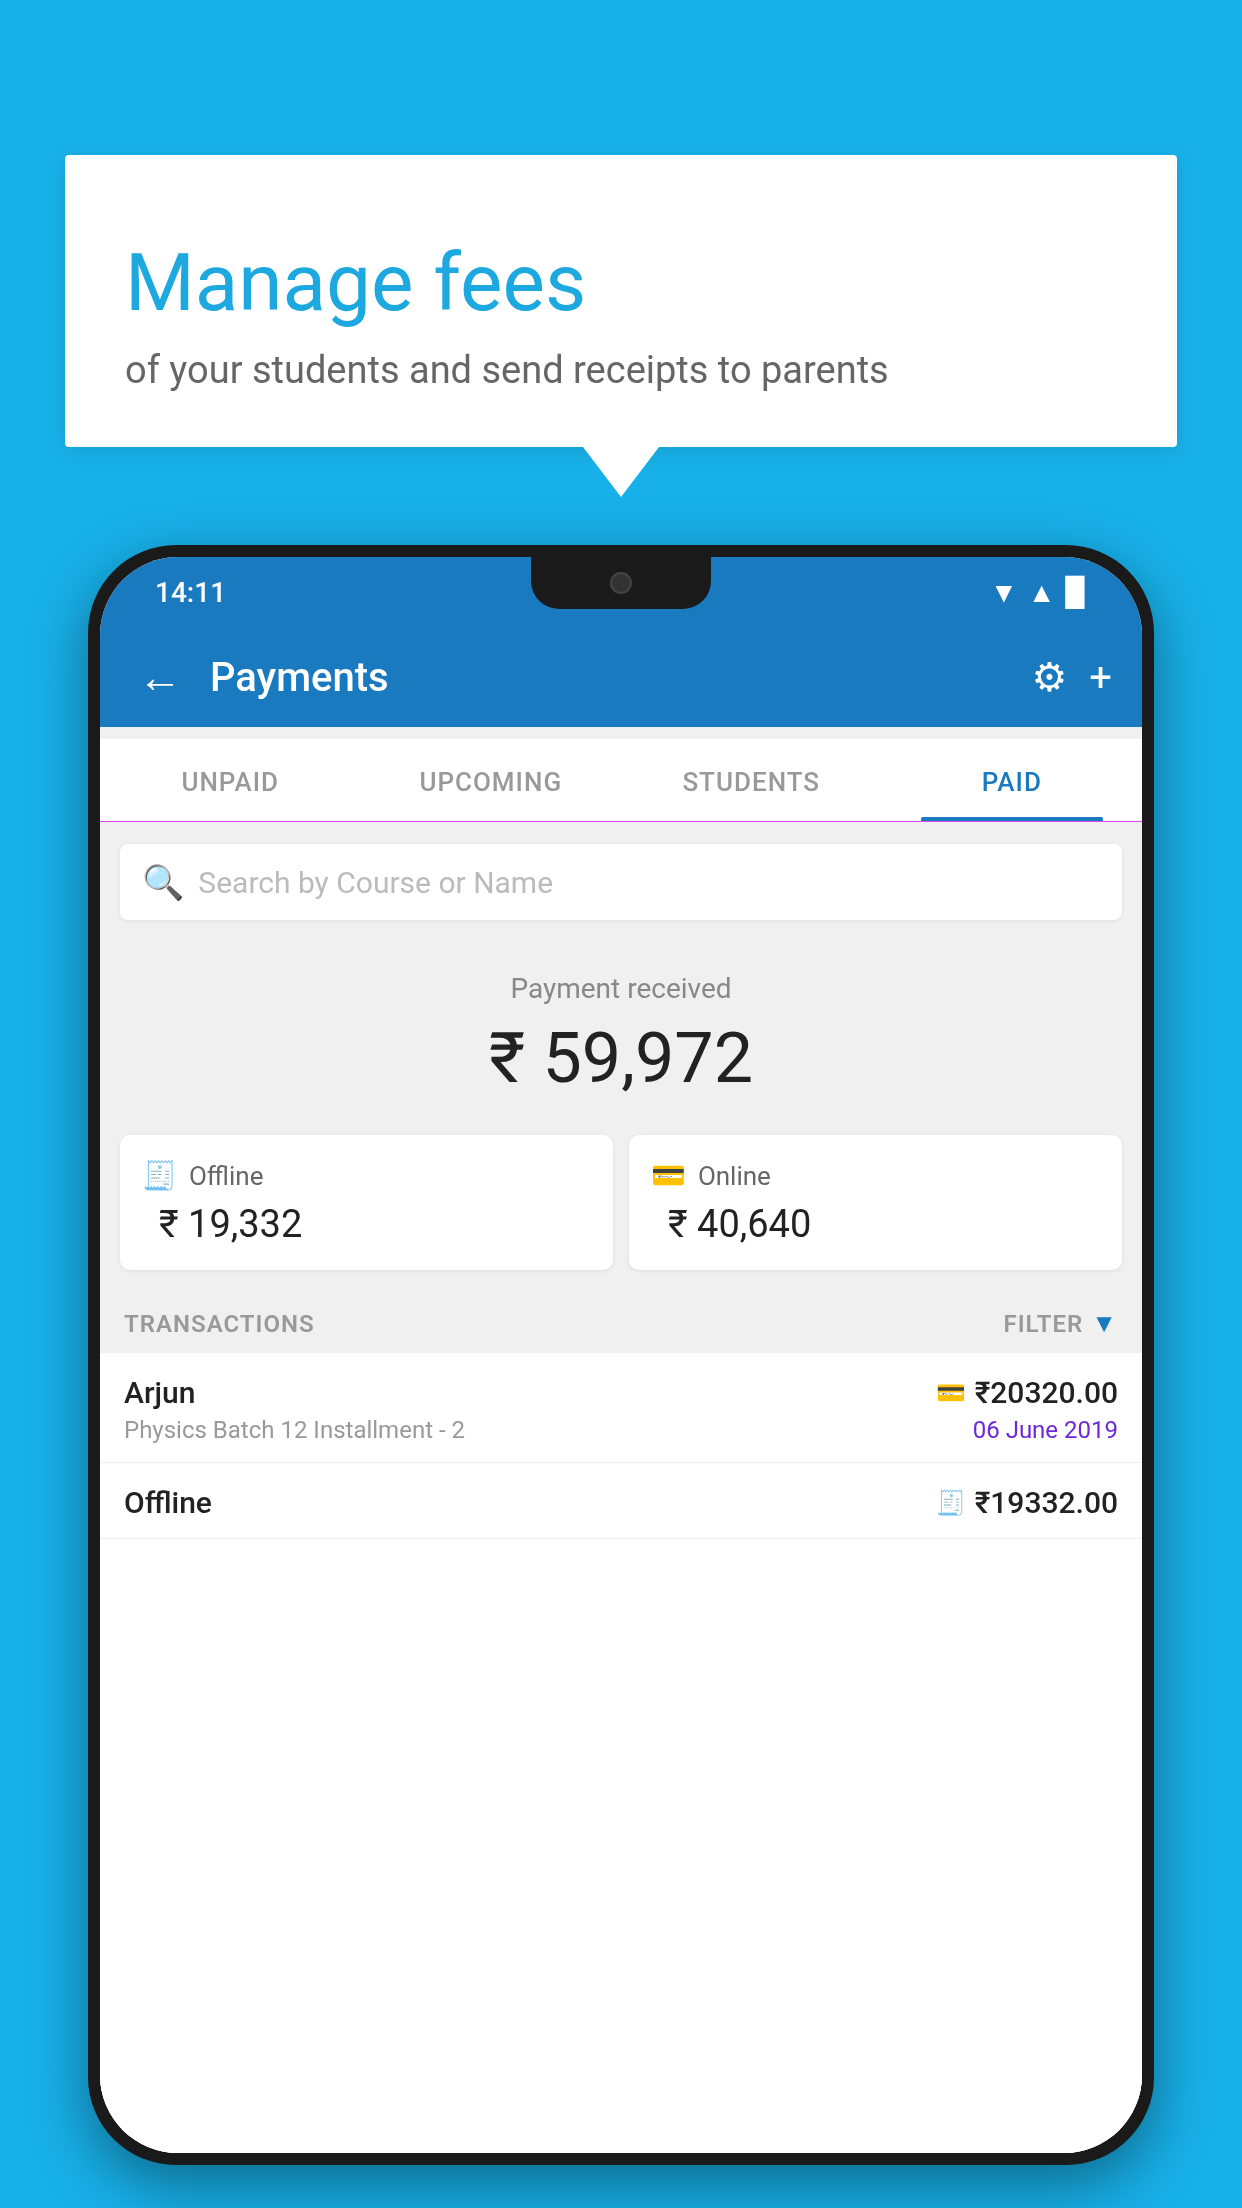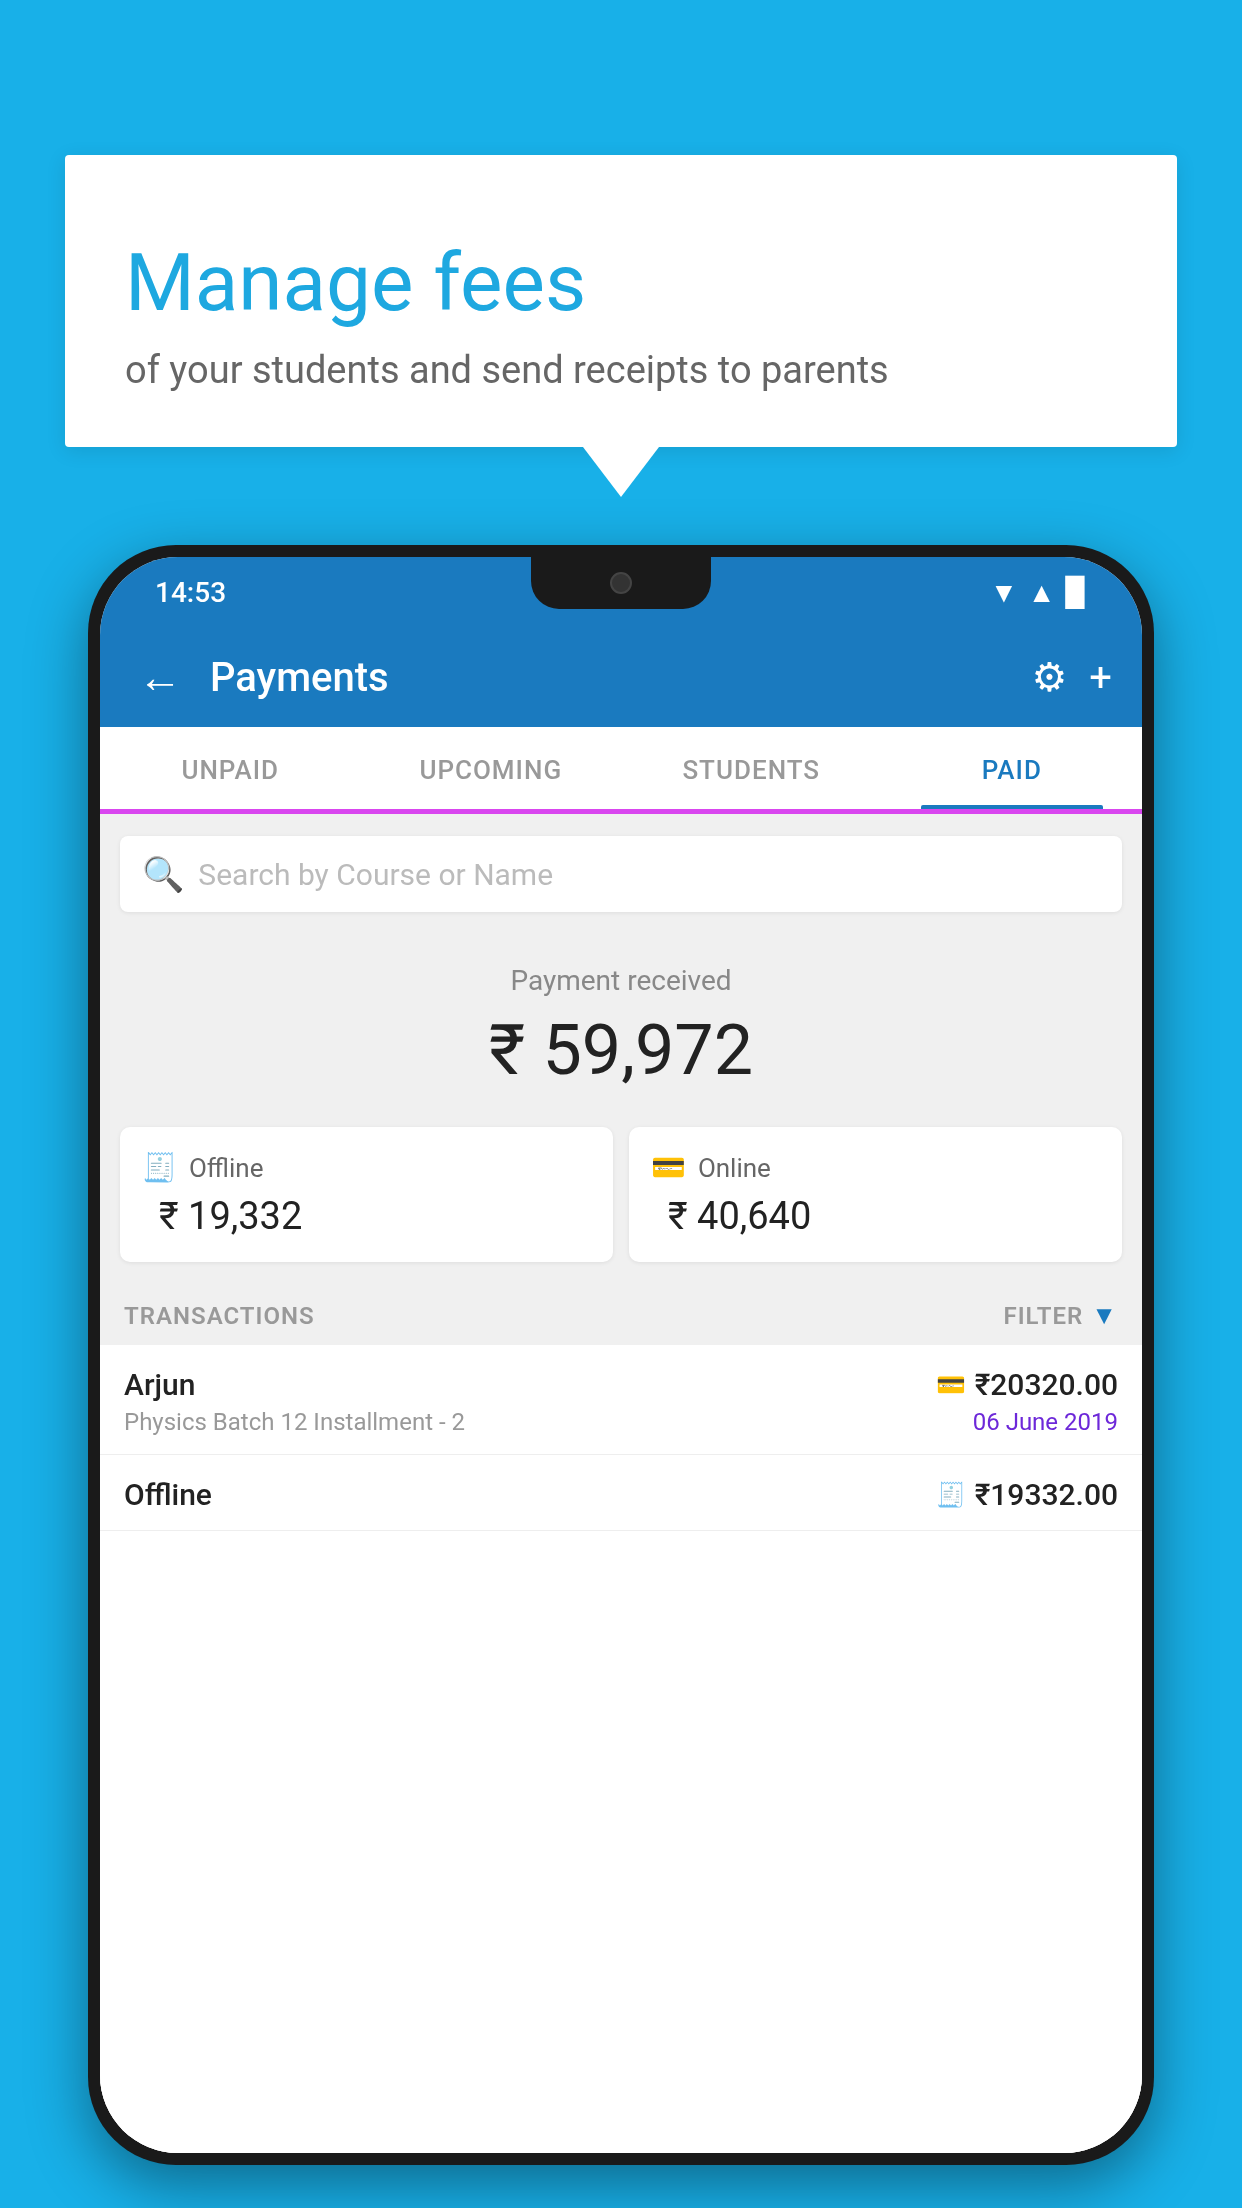--- a/index.html
+++ b/index.html
@@ -170,21 +170,22 @@
     .gear-btn, .plus-btn {
       color: white;
       font-size: 40px;
       cursor: pointer;
     }
 
     
     .tab-bar {
       background: white;
       display: flex;
-      border-bottom: 5px solid #d946ef;
+      border-bottom: 1px solid #d946ef;
+      margin-top: 12px;
     }
 
     .tab-item {
       flex: 1;
       text-align: center;
       padding: 28px 0 24px;
       font-size: 26px;
       font-weight: 500;
       color: #999;
       cursor: pointer;
@@ -400,21 +401,21 @@
 </div>
 
 <div class="phone-container">
   <div class="phone-frame">
     <div class="phone-screen">
 
       <div class="status-bar">
         <div class="notch">
           <div class="notch-camera"></div>
         </div>
-        <span class="status-time">14:53</span>
+        <span class="status-time">14:11</span>
         <div class="status-icons">
           <span class="wifi-icon">▼</span>
           <span class="signal-icon">▲</span>
           <span class="battery-icon">▉</span>
         </div>
       </div>
 
       <div class="app-bar">
         <span class="back-btn">←</span>
         <span class="app-title">Payments</span>

